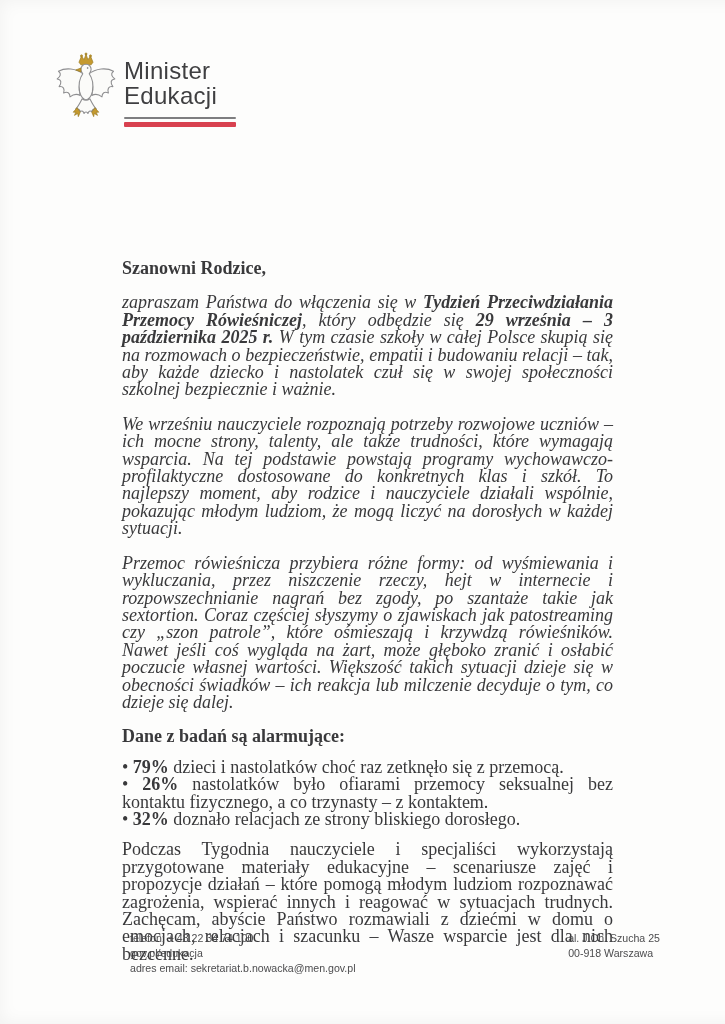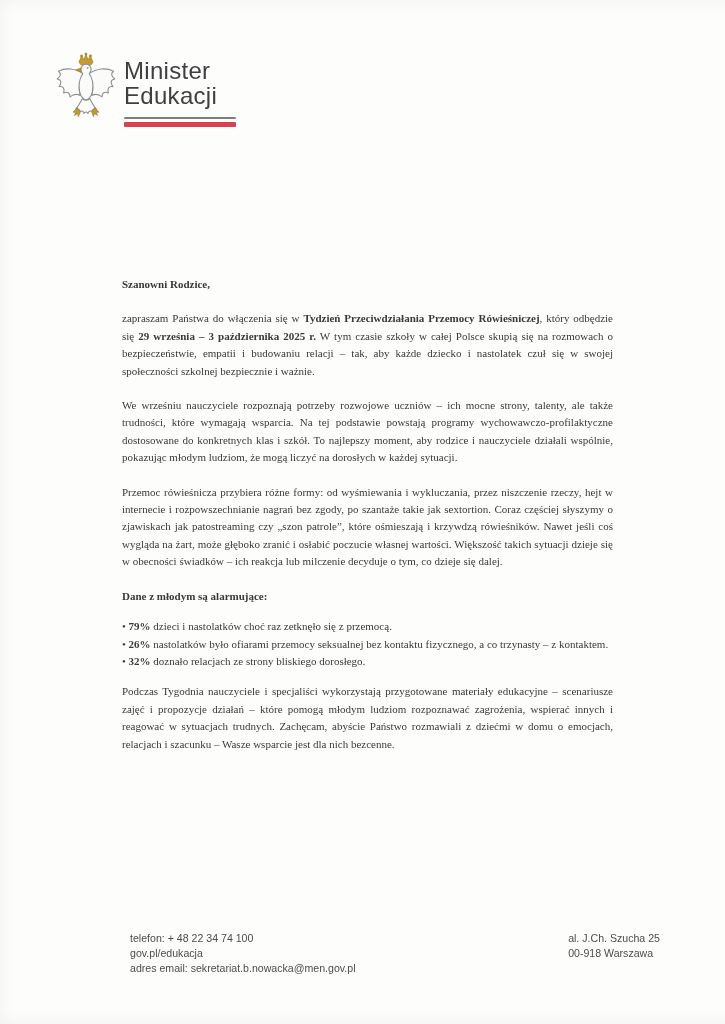--- a/index.html
+++ b/index.html
@@ -34,26 +34,26 @@
   .brand-rule .red  { height:5px; margin-top:3px; border-radius:1px; }
 
   
   .dateline {
     position:absolute; top:162px; left:122px;
     font-size:14.8px; color:#4a4a4c; letter-spacing:0.2px;
   }
 
   
   .letter {
-    position:absolute; top:276px; left:122px; width:491px;
-    font-size:11px; line-height:17.4px;
+    position:absolute; top:260px; left:122px; width:491px;
+    font-size:18px; line-height:17.4px;
     color:#39393b; text-align:justify;
   }
   .salutation { font-weight:bold; margin:0 0 17px 0; }
-  .para { margin:0 0 17px 0; }
+  .para { margin:0 0 17px 0;font-style:italic; }
   .stats-heading { font-weight:bold; margin:0 0 13px 0; }
   .bullet { margin:0; }
   .bullets { margin:0 0 13px 0; }
   .closing { margin:0; }
   .letter b { font-weight:bold; }
 
   
   .footer-left {
     position:absolute; left:130px; top:931px;
     font-family:"Liberation Sans", sans-serif;
@@ -111,21 +111,21 @@
   </div>
 
 
   <div class="letter">
     <p class="salutation">Szanowni Rodzice,</p>
 
     <p class="para"><span>zapraszam Państwa do włączenia się w </span><b>Tydzień Przeciwdziałania Przemocy Rówieśniczej</b><span>, który odbędzie się </span><b>29 września – 3 października 2025 r.</b><span> W tym czasie szkoły w całej Polsce skupią się na rozmowach o bezpieczeństwie, empatii i budowaniu relacji – tak, aby każde dziecko i nastolatek czuł się w swojej społeczności szkolnej bezpiecznie i ważnie.</span></p>
     <p class="para"><span>We wrześniu nauczyciele rozpoznają potrzeby rozwojowe uczniów – ich mocne strony, talenty, ale także trudności, które wymagają wsparcia. Na tej podstawie powstają programy wychowawczo-profilaktyczne dostosowane do konkretnych klas i szkół. To najlepszy moment, aby rodzice i nauczyciele działali wspólnie, pokazując młodym ludziom, że mogą liczyć na dorosłych w każdej sytuacji.</span></p>
     <p class="para"><span>Przemoc rówieśnicza przybiera różne formy: od wyśmiewania i wykluczania, przez niszczenie rzeczy, hejt w internecie i rozpowszechnianie nagrań bez zgody, po szantaże takie jak sextortion. Coraz częściej słyszymy o zjawiskach jak patostreaming czy „szon patrole”, które ośmieszają i krzywdzą rówieśników. Nawet jeśli coś wygląda na żart, może głęboko zranić i osłabić poczucie własnej wartości. Większość takich sytuacji dzieje się w obecności świadków – ich reakcja lub milczenie decyduje o tym, co dzieje się dalej.</span></p>
 
-    <p class="stats-heading">Dane z młodym są alarmujące:</p>
+    <p class="stats-heading">Dane z badań są alarmujące:</p>
 
     <div class="bullets">
       <p class="bullet"><span>• </span><b>79%</b><span> dzieci i nastolatków choć raz zetknęło się z przemocą.</span></p>
       <p class="bullet"><span>• </span><b>26%</b><span> nastolatków było ofiarami przemocy seksualnej bez kontaktu fizycznego, a co trzynasty – z kontaktem.</span></p>
       <p class="bullet"><span>• </span><b>32%</b><span> doznało relacjach ze strony bliskiego dorosłego.</span></p>
     </div>
 
     <p class="closing"><span>Podczas Tygodnia nauczyciele i specjaliści wykorzystają przygotowane materiały edukacyjne – scenariusze zajęć i propozycje działań – które pomogą młodym ludziom rozpoznawać zagrożenia, wspierać innych i reagować w sytuacjach trudnych. Zachęcam, abyście Państwo rozmawiali z dziećmi w domu o emocjach, relacjach i szacunku – Wasze wsparcie jest dla nich bezcenne.</span></p>
   </div>
 

